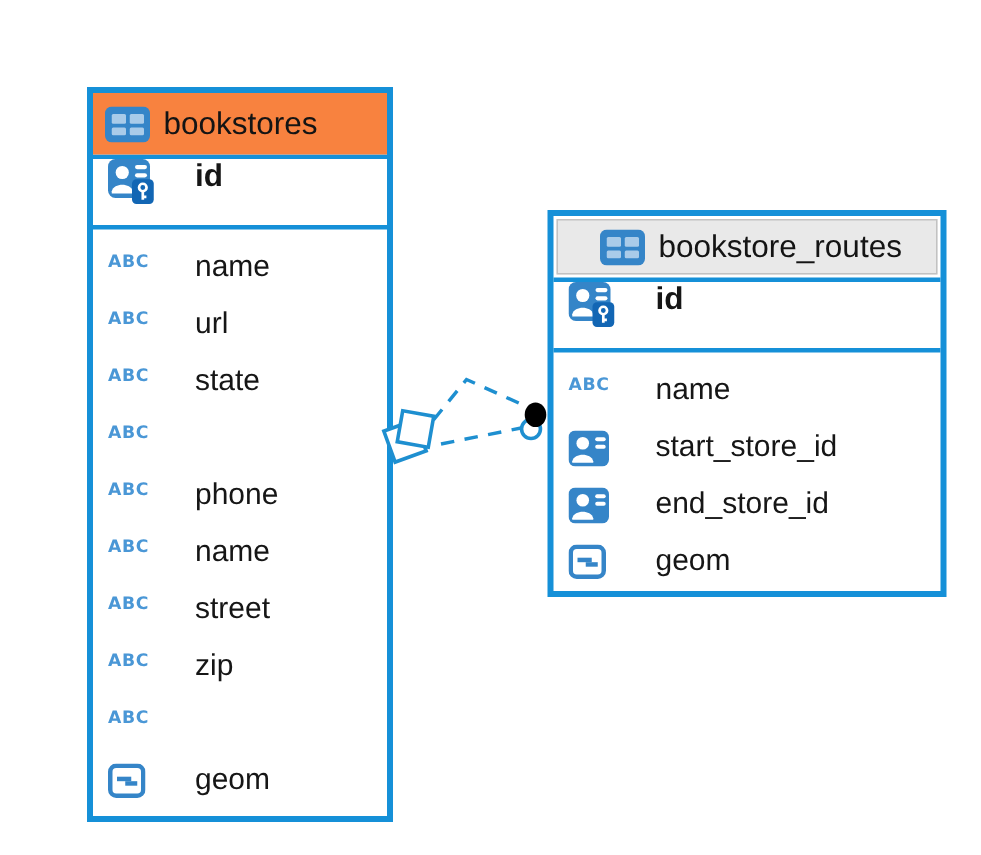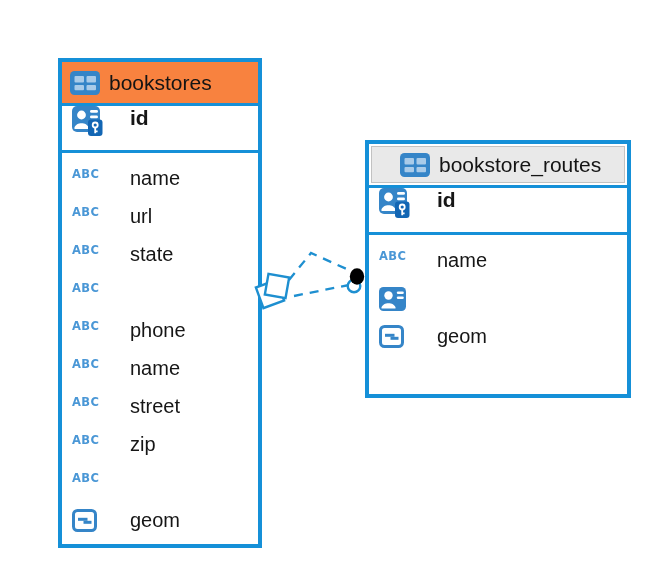--- a/index.html
+++ b/index.html
@@ -193,33 +193,48 @@
   </div>
 </div>
     <div class="bodyzone">
   <div class="row">
     <span class="icon-slot">
   <span class="abc">ABC</span>
 </span>
     <span class="col-label">name</span>
   </div>
 
-
   <div class="row">
     <span class="icon-slot">
   <span style="display:flex;">
     <svg width="27" height="24" viewBox="0 0 27 24">
       <rect width="27" height="24" rx="4.5" fill="var(--icon-blue)"></rect>
       <circle cx="9.5" cy="8.5" r="4.2" fill="#fff"></circle>
       <path d="M2.5 20.5 C4 14.8 15 14.8 16.5 20.5 L16.5 21.5 L2.5 21.5 Z" fill="#fff"></path>
       <rect x="17.8" y="4.5" width="7" height="2.6" rx="1.3" fill="#fff"></rect>
       <rect x="17.8" y="9.5" width="7" height="2.6" rx="1.3" fill="#fff"></rect>
     </svg>
   </span>
 </span>
+    <span class="col-label">start_store_id</span>
+  </div>
+
+  <div class="row">
+    <span class="icon-slot">
+  <span style="display:flex;">
+    <svg width="27" height="24" viewBox="0 0 27 24">
+      <rect width="27" height="24" rx="4.5" fill="var(--icon-blue)"></rect>
+      <circle cx="9.5" cy="8.5" r="4.2" fill="#fff"></circle>
+      <path d="M2.5 20.5 C4 14.8 15 14.8 16.5 20.5 L16.5 21.5 L2.5 21.5 Z" fill="#fff"></path>
+      <rect x="17.8" y="4.5" width="7" height="2.6" rx="1.3" fill="#fff"></rect>
+      <rect x="17.8" y="9.5" width="7" height="2.6" rx="1.3" fill="#fff"></rect>
+    </svg>
+  </span>
+</span>
+    <span class="col-label">end_store_id</span>
   </div>
 
   <div class="row">
     <span class="icon-slot">
   <span style="display:flex;">
     <svg width="25" height="23" viewBox="0 0 25 23">
       <rect x="1.5" y="1.5" width="22" height="20" rx="4" fill="none" stroke="var(--icon-blue)" stroke-width="3"></rect>
       <rect x="6" y="8.8" width="9.5" height="3" fill="var(--icon-blue)"></rect>
       <rect x="11.5" y="11.8" width="8" height="3" fill="var(--icon-blue)"></rect>
     </svg>

